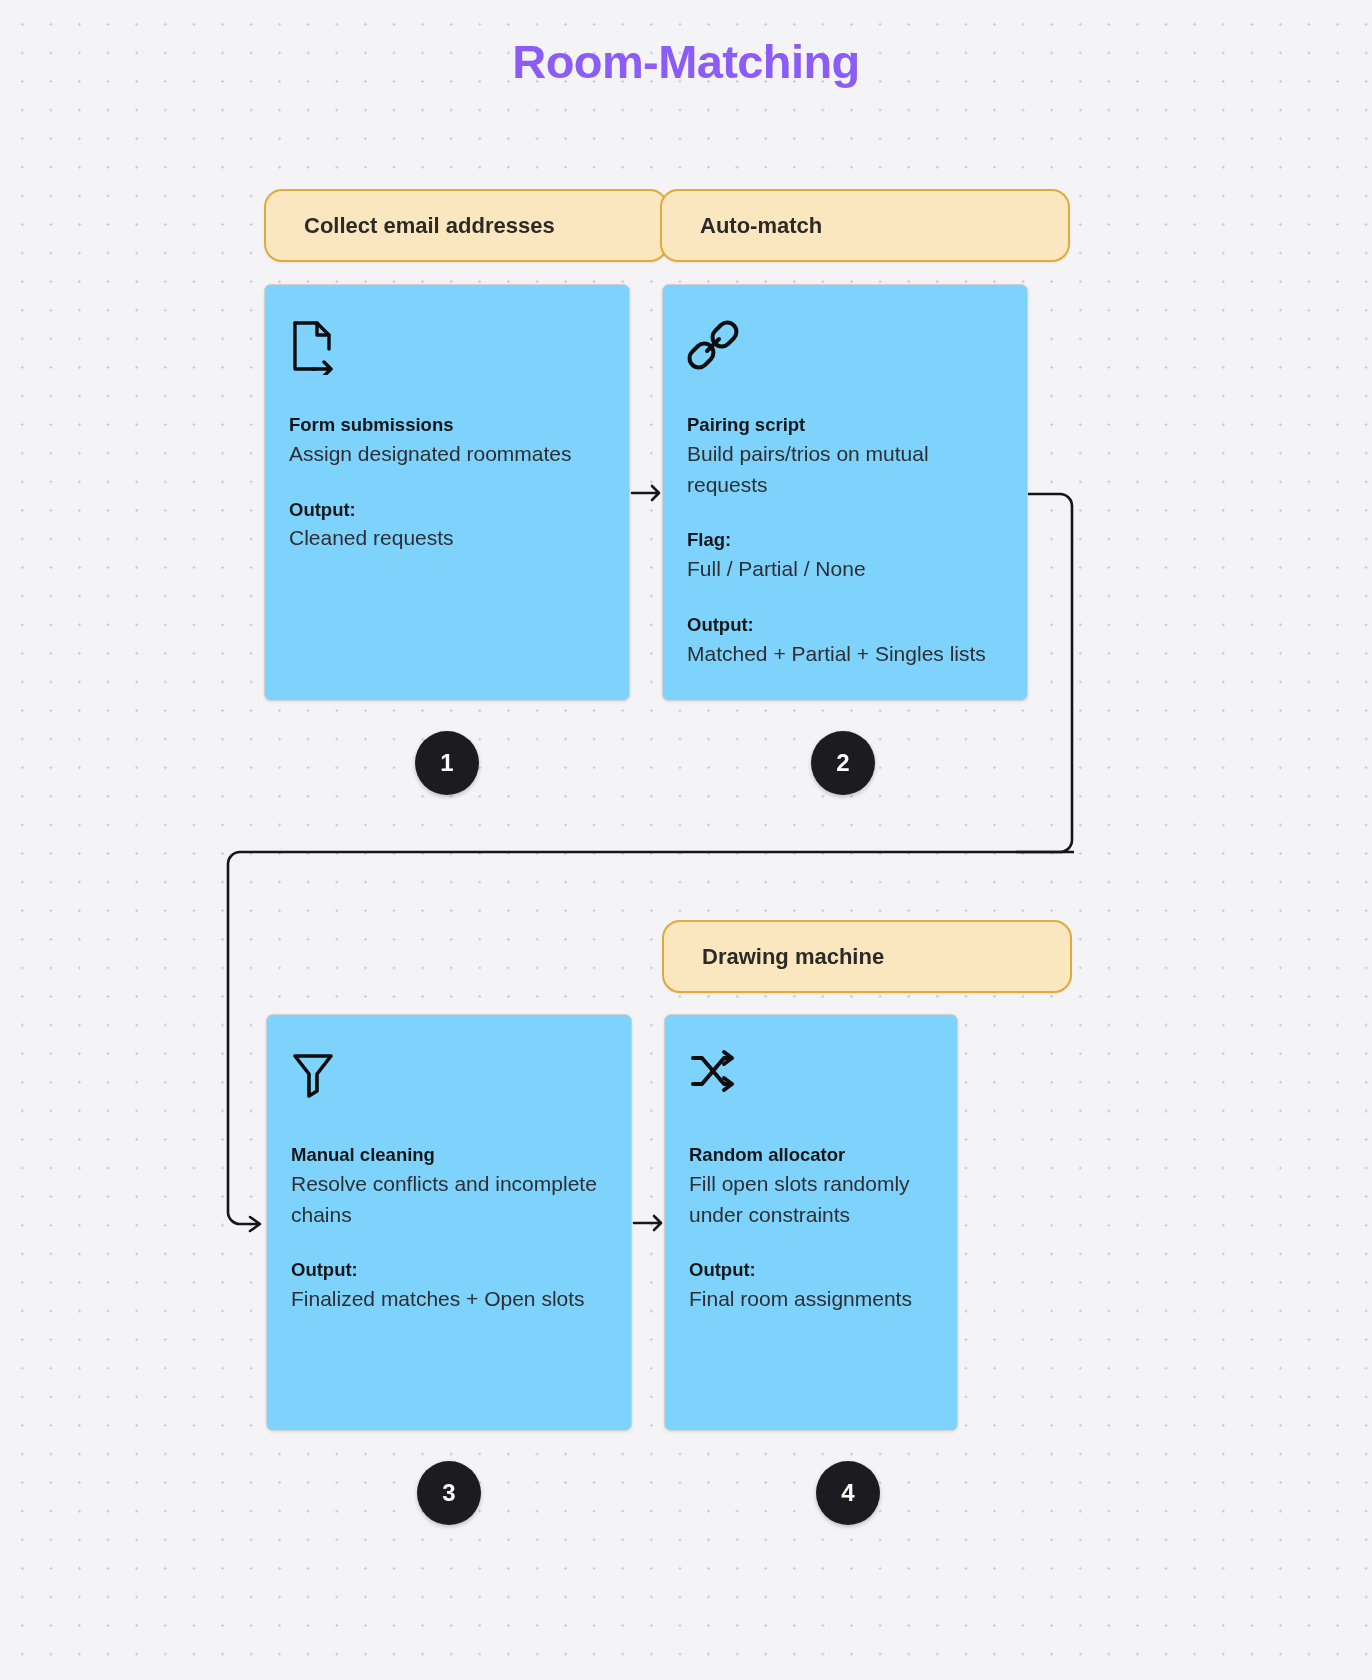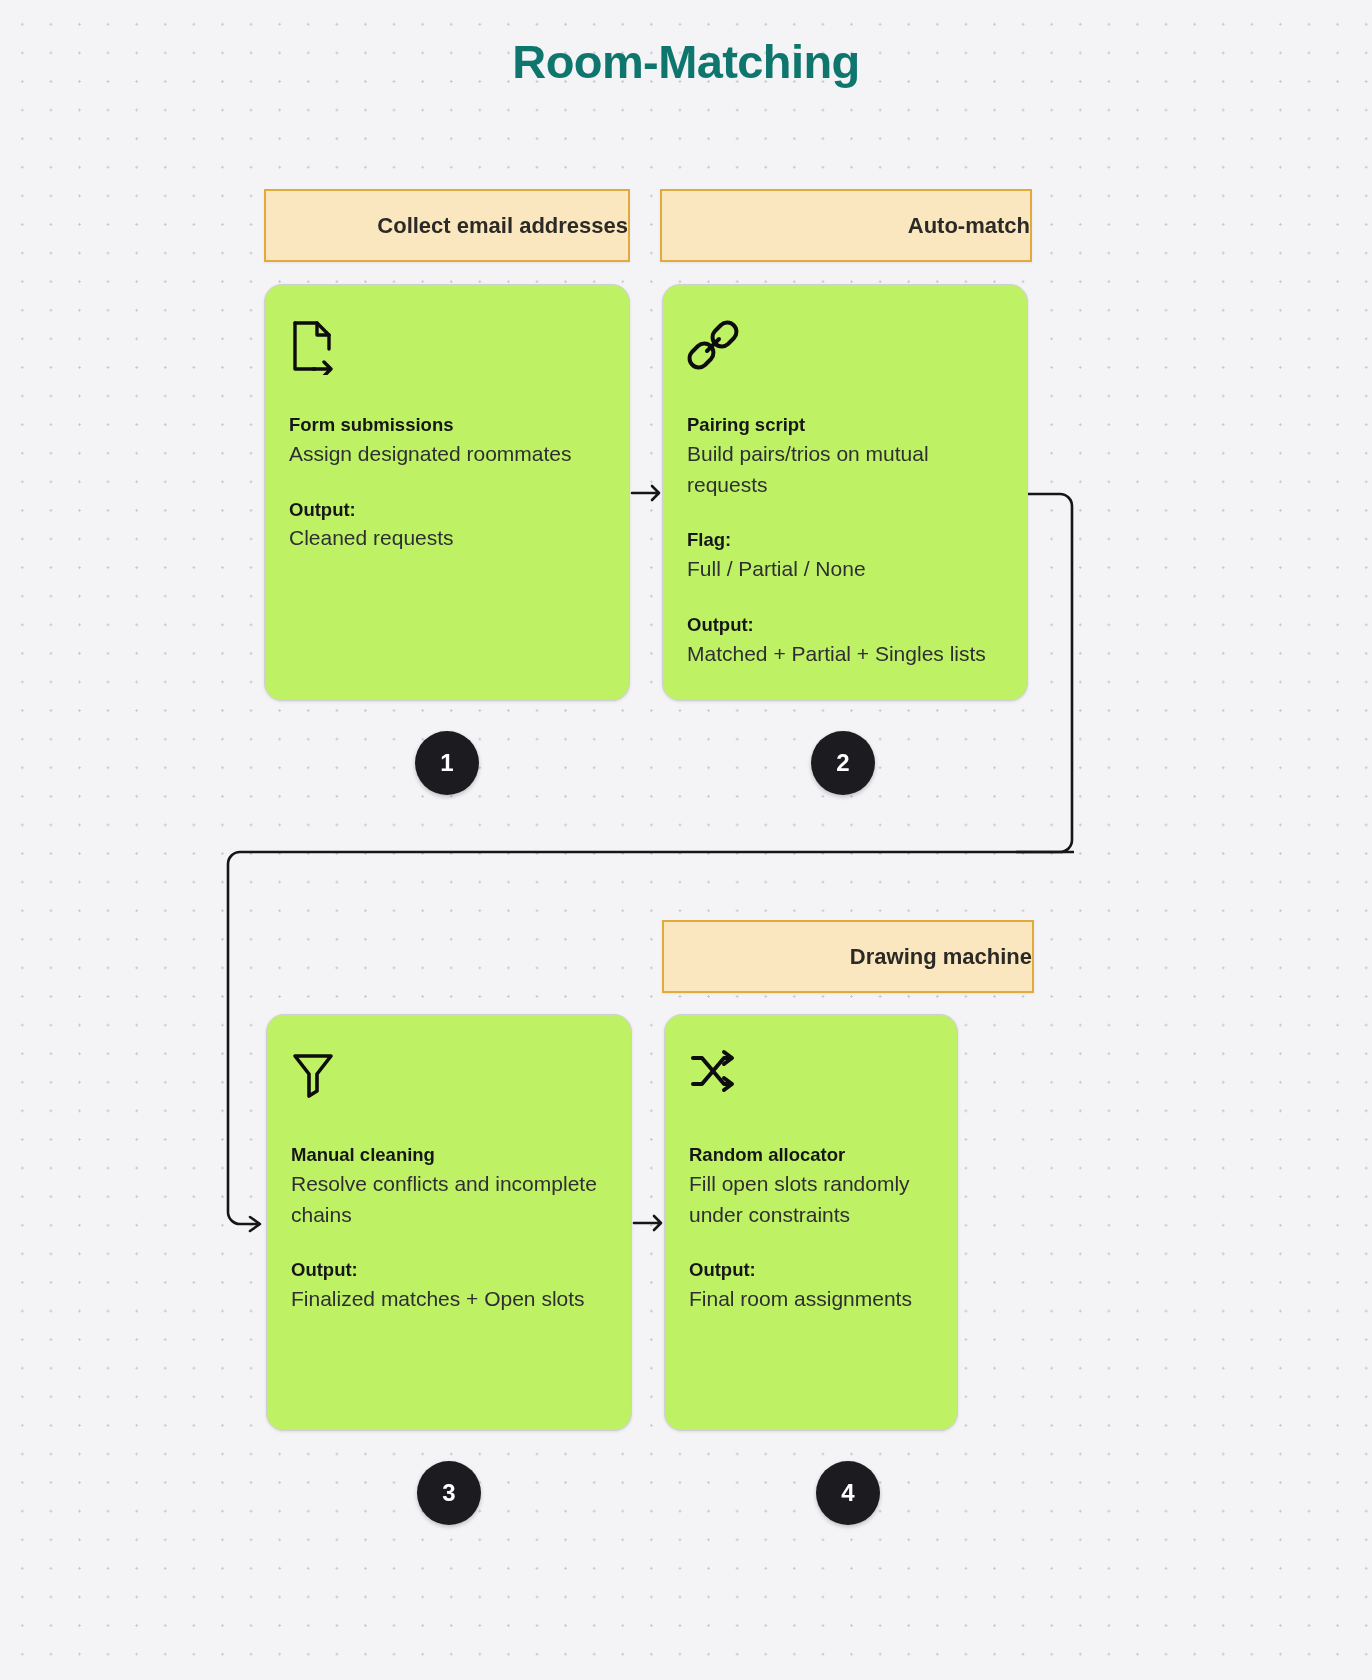--- a/index.html
+++ b/index.html
@@ -9,40 +9,41 @@
     background-color:#f4f4f6;
     background-image:radial-gradient(#c9c9d1 1.1px, transparent 1.2px);
     background-size:28.6px 28.6px;
     background-position:8px 10px;
     color:#1d1d1f;
   }
   .canvas{position:absolute;inset:0;}
 
   .title{
     position:absolute;left:0;right:0;top:34px;text-align:center;
-    font-size:47px;font-weight:700;letter-spacing:-0.6px;color:#0f766e;
+    font-size:47px;font-weight:700;letter-spacing:-0.6px;color:#8b5cf6;
   }
 
   
   .pill{
     position:absolute;
     background:#fbe7bf;
     border:2px solid #e0ab3c;
-    border-radius:0;
-    display:flex;align-items:center;justify-content:flex-end;
+    border-radius:18px;
+    display:flex;align-items:center;justify-content:flex-start;
     font-size:22px;font-weight:700;color:#2c2a26;
     box-shadow:0 1px 2px rgba(0,0,0,.07);
+    padding-left:38px;
   }
 
   
   .card{
     position:absolute;
-    background:#bef264;
+    background:#7dd3fc;
     border:1.6px solid #cfcfd6;
-    border-radius:18px;
+    border-radius:7px;
     box-shadow:0 1px 3px rgba(0,0,0,.10);
     box-sizing:border-box;
     padding:34px 24px 20px 24px;
   }
   .card .icon{height:58px;display:block;}
   .card .icon svg{display:block;}
   .blocks{margin-top:34px;}
   .blk{margin-bottom:26px;}
   .blk:last-child{margin-bottom:0;}
   .blk .h{font-size:18.5px;font-weight:700;line-height:1.5;color:#16161a;}

